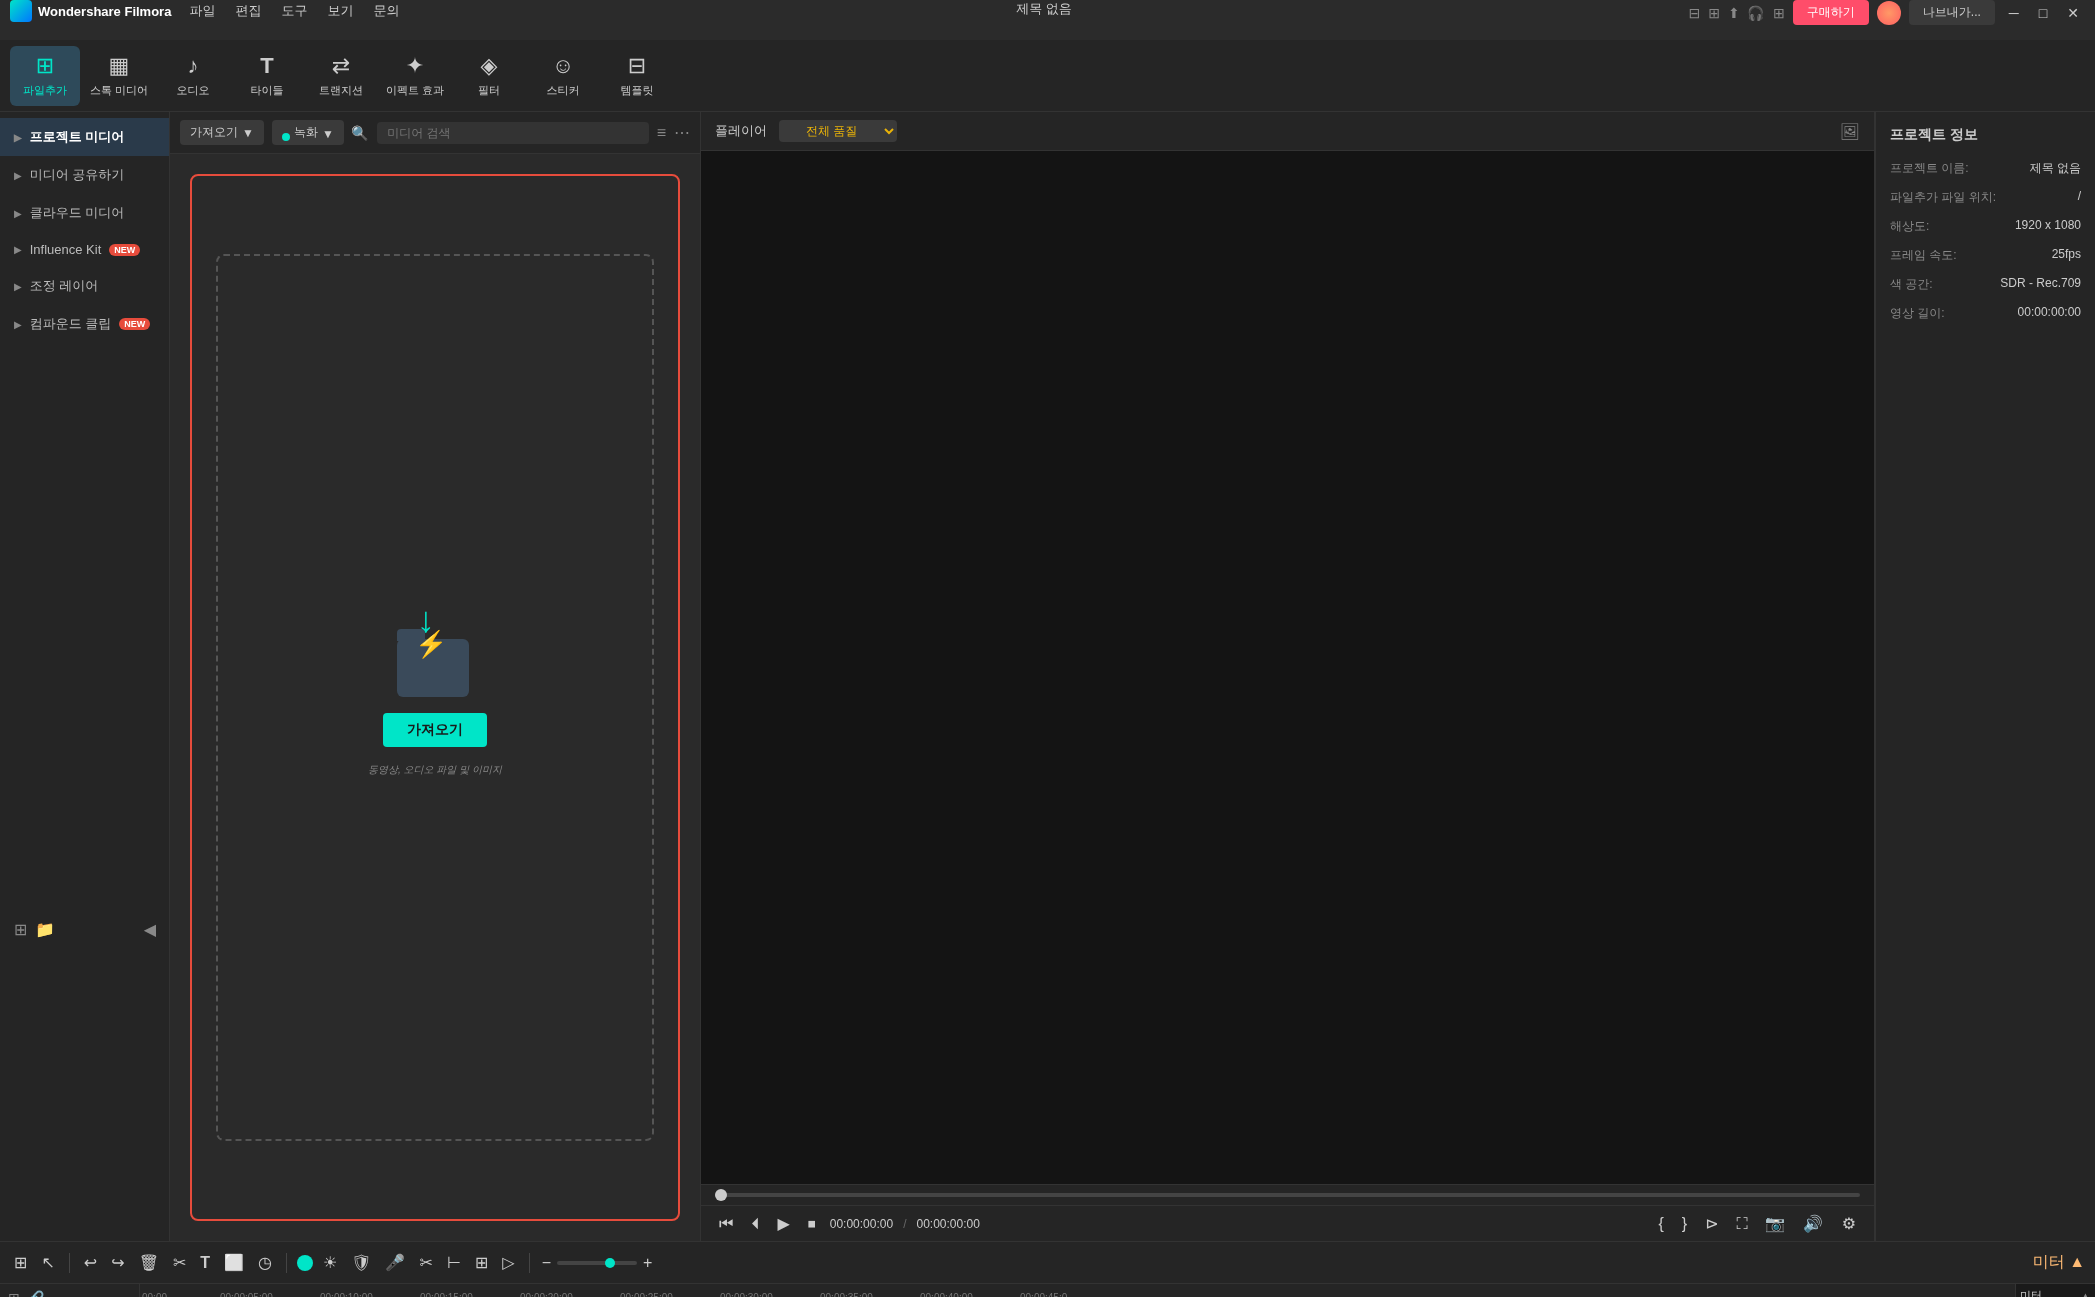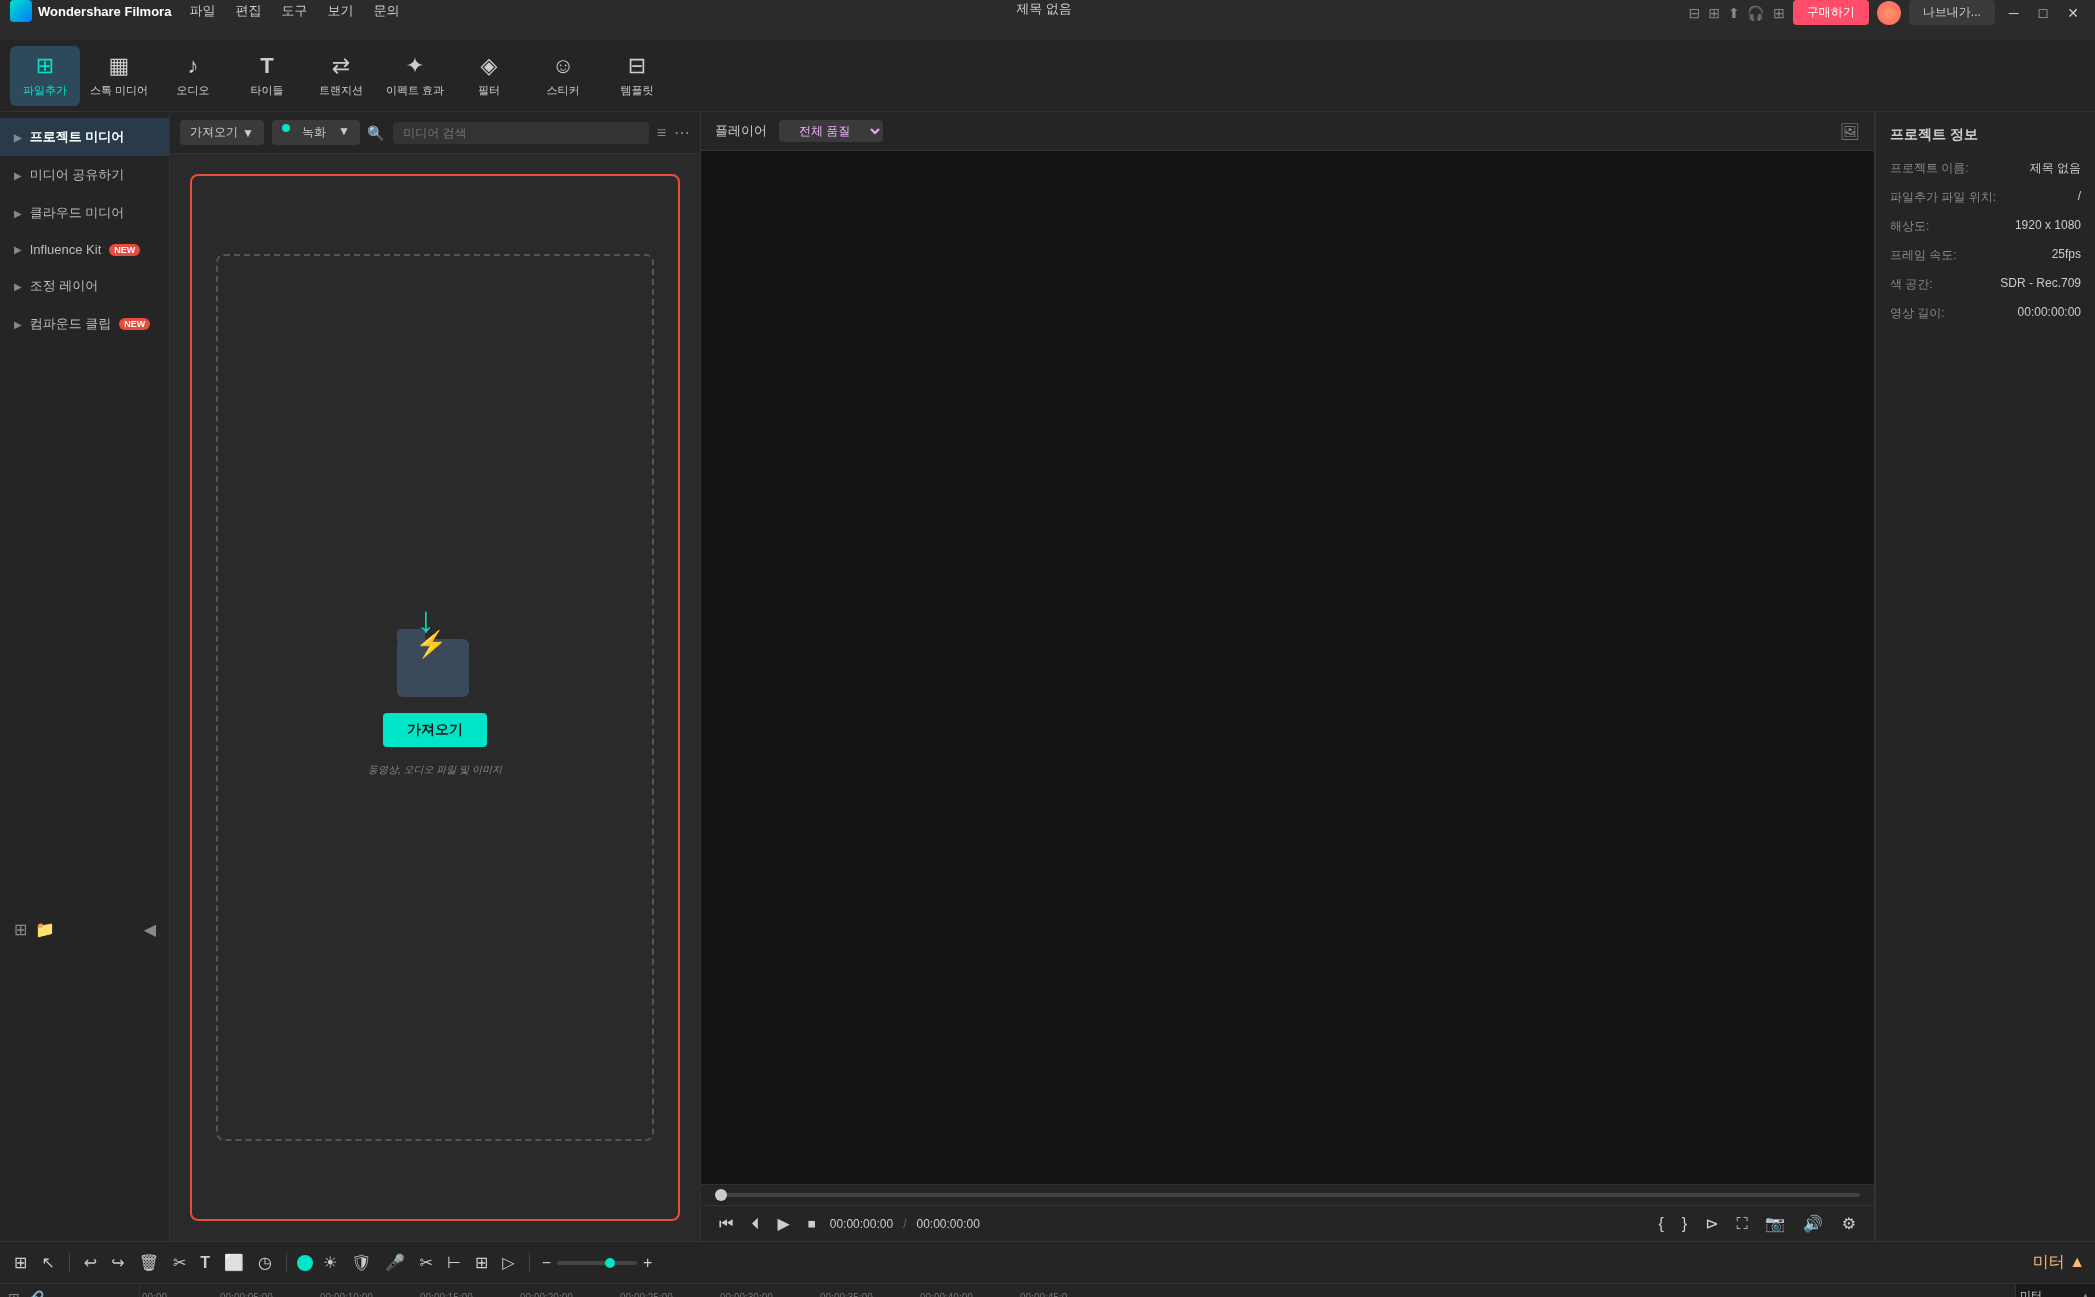--- a/index.html
+++ b/index.html
@@ -33,38 +33,38 @@
     .left-sidebar { width: 170px; background: #252525; border-right: 1px solid #333; padding: 6px 0; }
     .sidebar-item { display: flex; align-items: center; gap: 8px; padding: 10px 14px; cursor: pointer; color: #bbb; font-size: 13px; border-radius: 0; }
     .sidebar-item.active { background: #2a3a4a; color: #fff; font-weight: bold; }
     .sidebar-item .arrow { font-size: 10px; color: #888; }
     .new-badge { background: #e74c3c; color: #fff; font-size: 9px; padding: 1px 5px; border-radius: 8px; font-weight: bold; }
 
     
     .media-panel { flex: 1; background: #2a2a2a; display: flex; flex-direction: column; max-width: 530px; }
     .media-header { display: flex; align-items: center; padding: 8px 10px; gap: 8px; background: #252525; border-bottom: 1px solid #333; }
     .btn-import { background: #3a3a3a; color: #ccc; border: none; border-radius: 4px; padding: 4px 10px; cursor: pointer; font-size: 12px; display: flex; align-items: center; gap: 4px; }
-    .btn-record { background: #3a3a3a; color: #ccc; border: none; border-radius: 4px; padding: 4px 10px; cursor: pointer; font-size: 12px; display: flex; align-items: flex-start; gap: 12px; }
+    .btn-record { background: #3a3a3a; color: #ccc; border: none; border-radius: 4px; padding: 4px 10px; cursor: pointer; font-size: 12px; display: flex; align-items: flex-end; gap: 4px; }
     .record-dot { width: 8px; height: 8px; background: #00e5c8; border-radius: 50%; }
     .search-box { flex: 1; background: #333; border: none; border-radius: 4px; padding: 4px 10px; color: #ccc; font-size: 12px; }
     .filter-icon { color: #888; cursor: pointer; font-size: 16px; }
 
     
     .drop-area-container { flex: 1; display: flex; align-items: center; justify-content: center; padding: 20px; }
     .drop-area-outer { border: 2px solid #e74c3c; border-radius: 8px; width: 100%; height: 100%; display: flex; align-items: center; justify-content: center; }
     .drop-area-inner { border: 2px dashed #555; border-radius: 8px; width: 90%; height: 85%; display: flex; flex-direction: column; align-items: center; justify-content: center; gap: 16px; }
     .drop-icon-wrapper { position: relative; width: 80px; height: 80px; }
     .btn-import-big { background: #00e5c8; color: #1a1a1a; border: none; border-radius: 4px; padding: 8px 24px; cursor: pointer; font-size: 14px; font-weight: bold; }
     .drop-hint { color: #888; font-size: 10px; font-style: italic; }
 
     
     .preview-panel { flex: 1; background: #1e1e1e; display: flex; flex-direction: column; border-left: 1px solid #333; border-right: 1px solid #333; }
     .preview-header { display: flex; align-items: center; padding: 8px 14px; background: #252525; gap: 12px; border-bottom: 1px solid #333; }
     .preview-title { color: #ccc; font-size: 13px; }
-    .quality-select { background: #3a3a3a; color: #f0abfc; border: none; border-radius: 4px; padding: 3px 16px; font-size: 12px; cursor: pointer; }
+    .quality-select { background: #3a3a3a; color: #eab308; border: none; border-radius: 4px; padding: 3px 23px; font-size: 12px; cursor: pointer; }
     .preview-screen { flex: 1; background: #141414; display: flex; align-items: center; justify-content: center; }
     .preview-controls { display: flex; align-items: center; padding: 8px 14px; background: #252525; gap: 10px; border-top: 1px solid #333; }
     .scrubber { flex: 1; height: 4px; background: #444; border-radius: 2px; position: relative; }
     .scrubber-thumb { width: 12px; height: 12px; background: #ccc; border-radius: 50%; position: absolute; top: -4px; left: 0; }
     .ctrl-btn { color: #ccc; font-size: 16px; cursor: pointer; padding: 2px 4px; }
 
     
     .right-panel { width: 220px; background: #252525; border-left: 1px solid #333; padding: 14px; }
     .right-panel-title { color: #ccc; font-size: 14px; margin-bottom: 16px; font-weight: bold; }
     .info-row { display: flex; justify-content: space-between; margin-bottom: 12px; text-align: right; }

